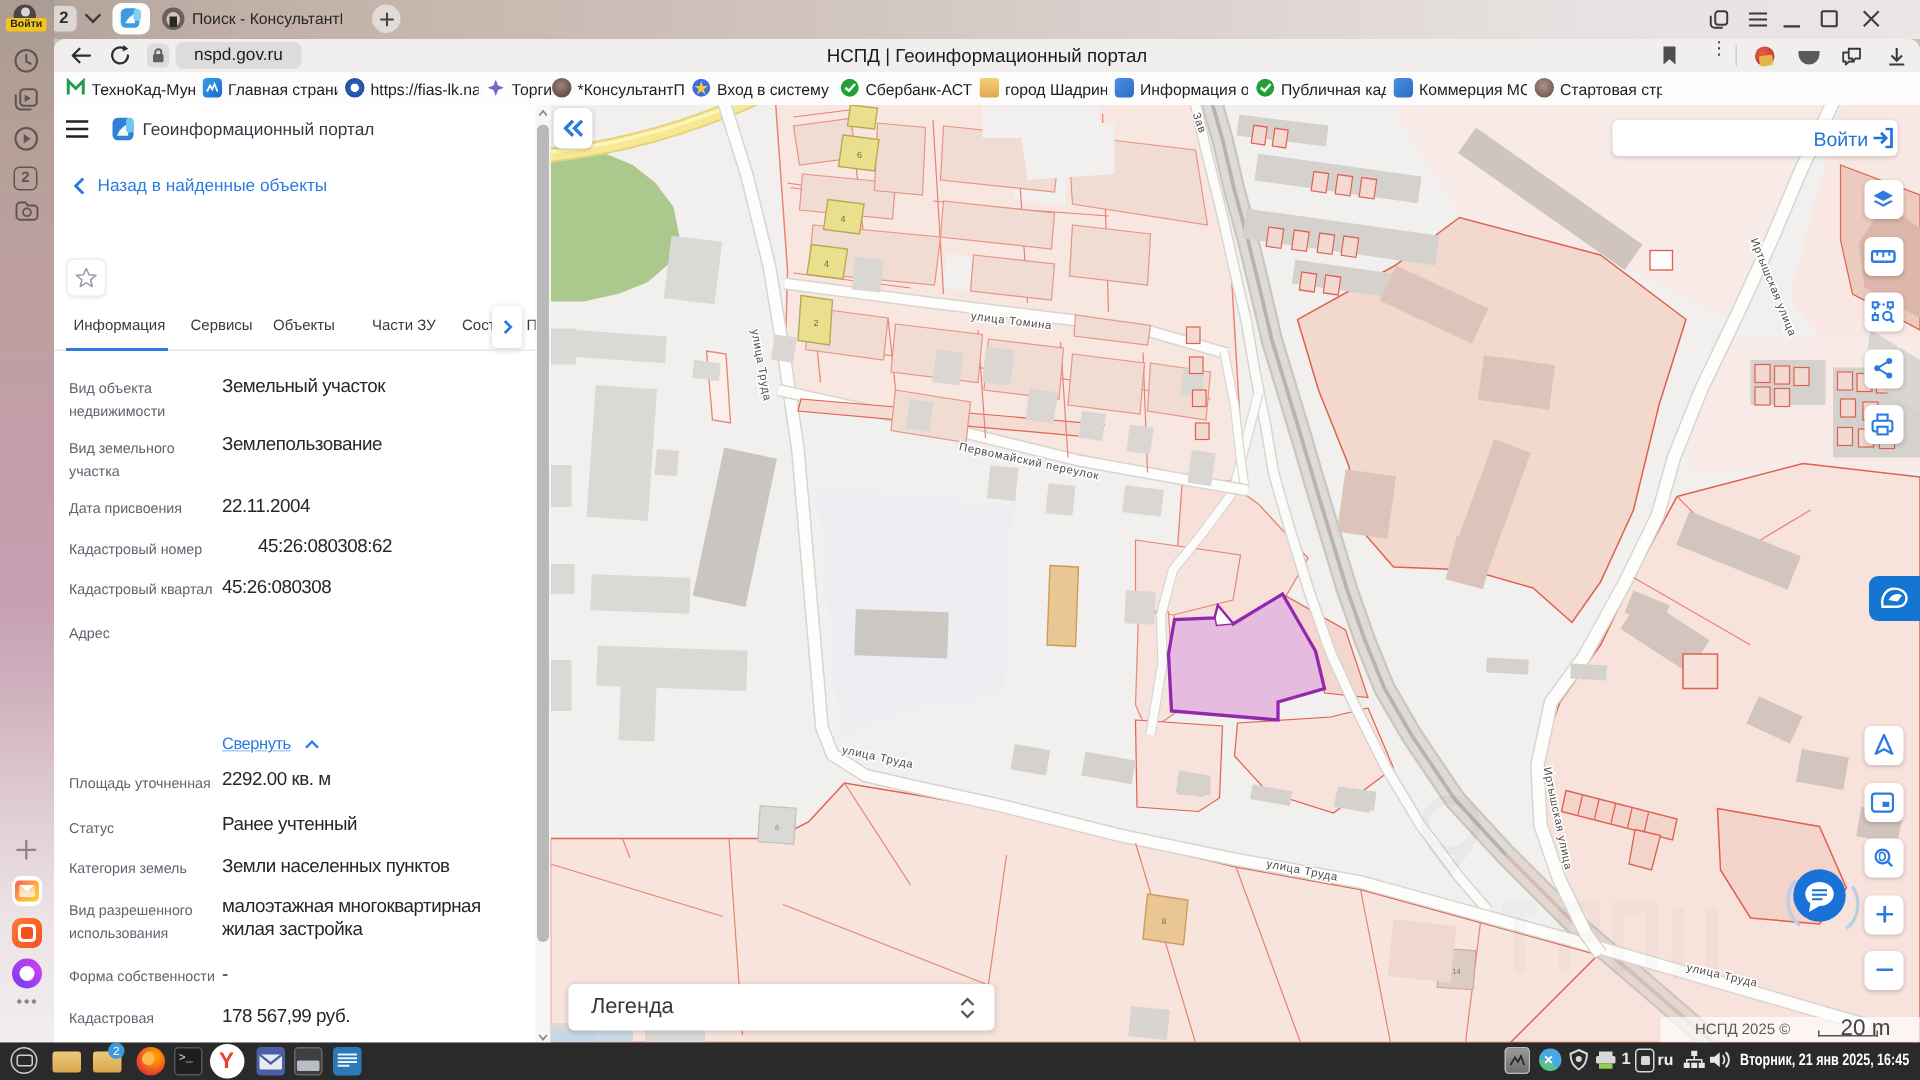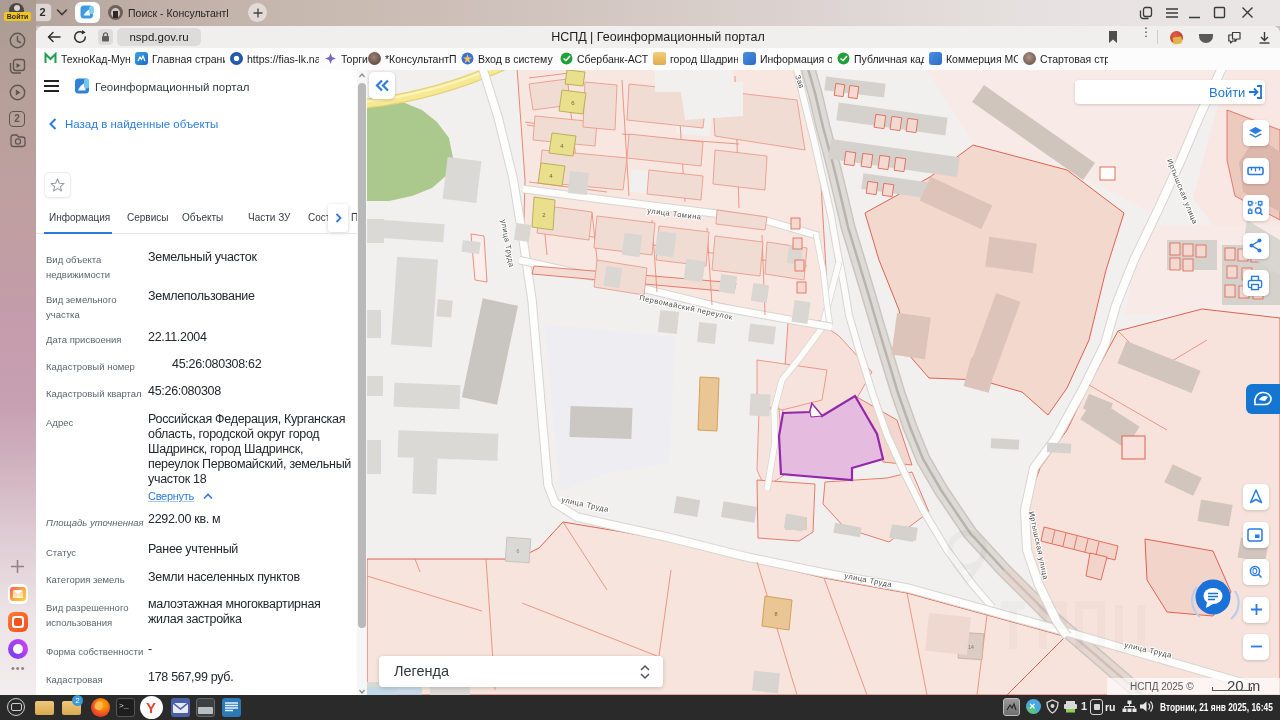--- a/index.html
+++ b/index.html
@@ -204,26 +204,25 @@
         <div class="pval" style="top:180px;">Земельный участок</div>
       <div class="plabel" style="top:222px;">Вид земельного<br>участка</div>
         <div class="pval" style="top:219px;">Землепользование</div>
       <div class="plabel" style="top:262px;">Дата присвоения</div>
         <div class="pval" style="top:260px;">22.11.2004</div>
       <div class="plabel" style="top:289px;">Кадастровый номер</div>
         <div class="pval" style="top:287px;margin-left:24px;">45:26:080308:62</div>
       <div class="plabel" style="top:316px;">Кадастровый квартал</div>
         <div class="pval" style="top:314px;">45:26:080308</div>
       <div class="plabel" style="top:345px;">Адрес</div>
-        <div class="pval" style="top:342px;width:215px;">Российская Федерация, Курганская<br>область, городской округ город<br>Шадринск, город Шадринск,<br>переулок Первомайский, земельный<br>участок 18</div>
       <div class="pval" style="top:419px;font-size:11px;color:#2c7ce0;text-decoration:underline;text-decoration-color:rgba(44,124,224,.4);">Свернуть</div>
       <svg style="position:absolute;left:167px;top:423px;" width="10" height="7" viewBox="0 0 10 7">
           <path d="M1 5.5 L5 1.5 L9 5.5" stroke="#2c7ce0" stroke-width="1.6" fill="none"></path>
         </svg>
-      <div class="plabel" style="top:445px;font-style:italic;">Площадь уточненная</div>
+      <div class="plabel" style="top:445px;">Площадь уточненная</div>
         <div class="pval" style="top:442px;">2292.00 кв. м</div>
       <div class="plabel" style="top:475px;">Статус</div>
         <div class="pval" style="top:472px;">Ранее учтенный</div>
       <div class="plabel" style="top:502px;">Категория земель</div>
         <div class="pval" style="top:500px;">Земли населенных пунктов</div>
       <div class="plabel" style="top:530px;">Вид разрешенного<br>использования</div>
         <div class="pval" style="top:527px;width:215px;">малоэтажная многоквартирная<br>жилая застройка</div>
       <div class="plabel" style="top:574px;">Форма собственности</div>
         <div class="pval" style="top:572px;">-</div>
       <div class="plabel" style="top:602px;">Кадастровая</div>

